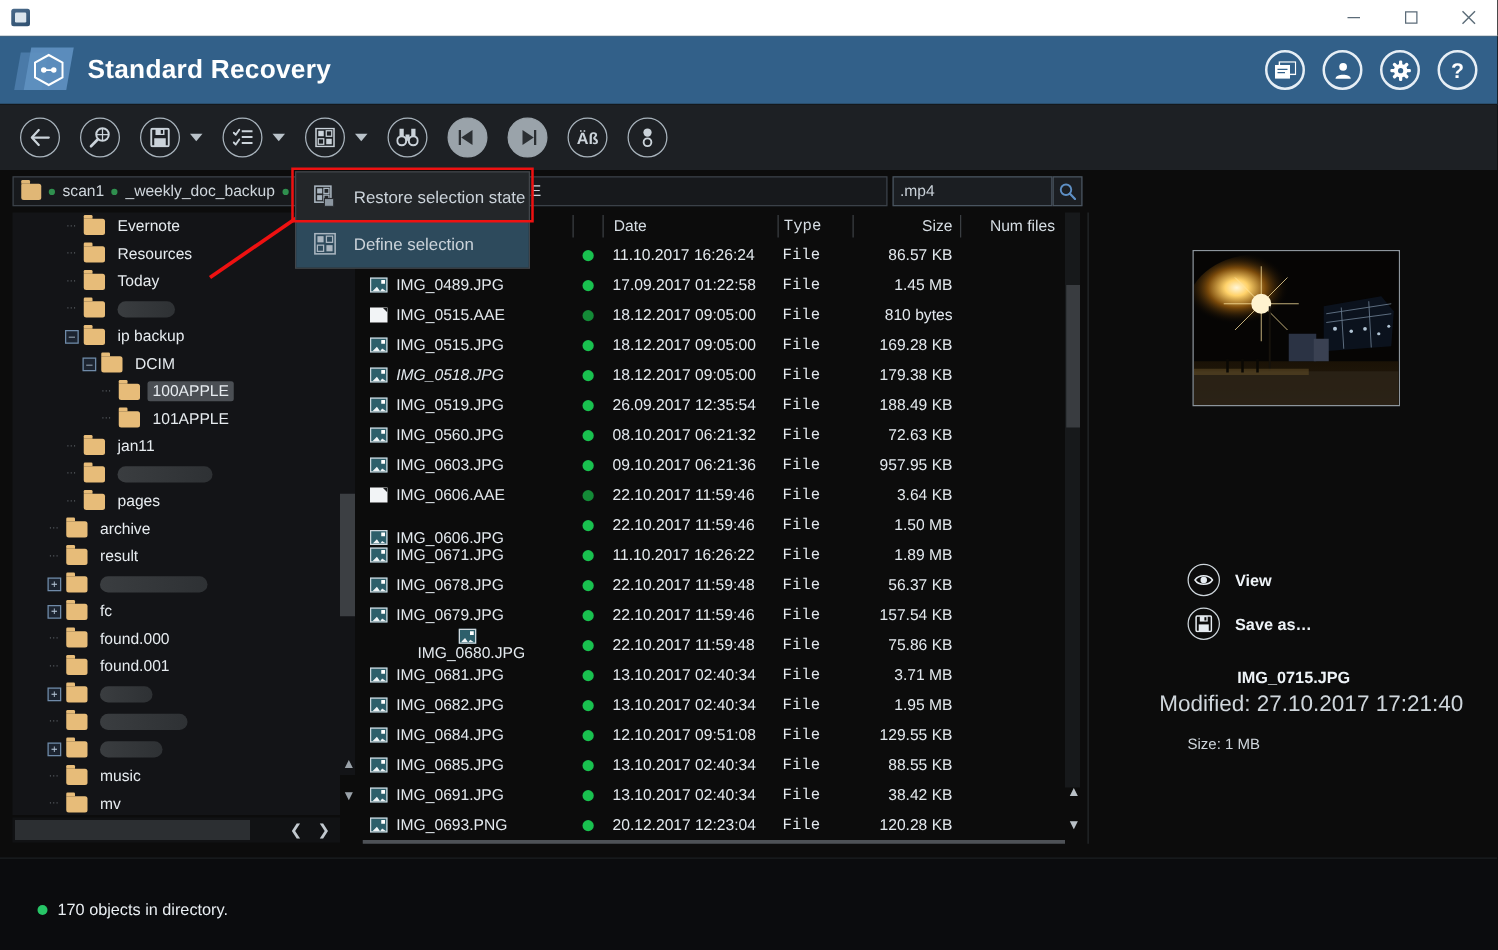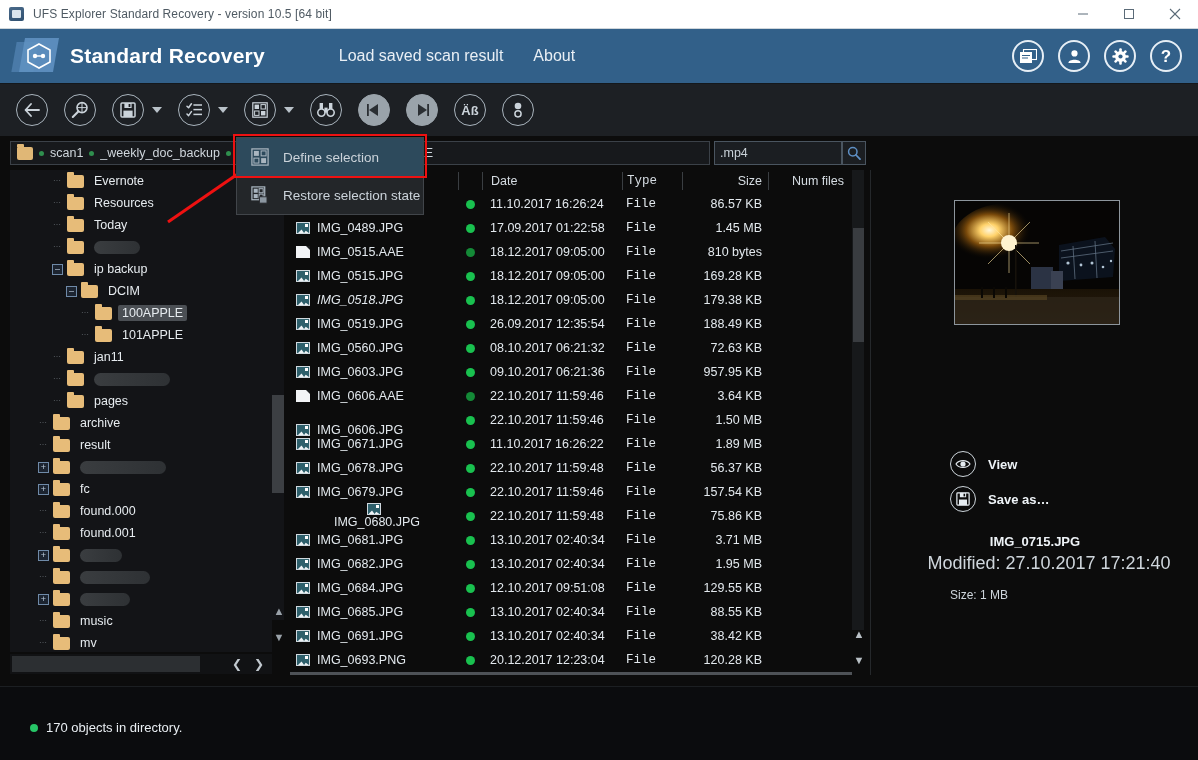--- a/index.html
+++ b/index.html
@@ -153,21 +153,20 @@
 </head>
 <body>
 
 <div id="app">
 
   <div class="titlebar">
     <div class="tb-icon">
       <div class="sq"></div>
         <div class="in"></div>
     </div>
-    <div class="tb-title">UFS Explorer Standard Recovery - version 10.5 [64 bit]</div>
     <div class="tb-btns">
       <div class="tb-btn">
         <svg width="12" height="12" viewBox="0 0 12 12">
             <line x1="1" y1="6" x2="11" y2="6" stroke="#5b6b78" stroke-width="1"></line>
           </svg>
       </div>
       <div class="tb-btn">
         <svg width="12" height="12" viewBox="0 0 12 12">
             <rect x="1.5" y="1.5" width="9" height="9" fill="none" stroke="#5b6b78" stroke-width="1"></rect>
           </svg>
@@ -188,24 +187,20 @@
       <div class="hexwrap">
         <svg width="28" height="28" viewBox="0 0 28 28">
           <polygon points="14,2 25,8 25,20 14,26 3,20 3,8" fill="none" stroke="#ffffff" stroke-width="1.6"></polygon>
           <circle cx="10" cy="14" r="2.2" fill="#ffffff"></circle>
           <circle cx="18" cy="14" r="2.2" fill="#ffffff"></circle>
           <line x1="10" y1="14" x2="18" y2="14" stroke="#ffffff" stroke-width="1.4"></line>
         </svg>
       </div>
     </div>
     <div class="brand-title">Standard Recovery</div>
-    <div class="hnav">
-      <a href="#">Load saved scan result</a>
-      <a href="#">About</a>
-    </div>
     <div class="hicons">
       <div class="hic">
         <svg width="17" height="14" viewBox="0 0 17 14">
           <rect x="3.5" y="0.5" width="13" height="10" fill="none" stroke="#fff" stroke-width="1.1"></rect>
           <rect x="0.5" y="3.5" width="11" height="10" fill="#fff" stroke="#fff" stroke-width="1"></rect>
           <line x1="2" y1="6.5" x2="10" y2="6.5" stroke="#326089" stroke-width="1"></line>
           <line x1="2" y1="9" x2="8" y2="9" stroke="#326089" stroke-width="1"></line>
         </svg>
       </div>
       <div class="hic">
@@ -812,41 +807,41 @@
       </div>
       <div class="lab">Save as…</div>
     </div>
   </div>
 
   <svg class="arrow-svg" width="120" height="80" viewBox="0 0 120 80">
     <line x1="108" y1="10" x2="18" y2="72" stroke="#ee1111" stroke-width="3"></line>
     <polygon points="112,4 99,16 107,22" fill="#ee1111"></polygon>
   </svg>
   <div class="ctxmenu">
-    <div class="ctx-item hl">
-      <svg width="18" height="18" viewBox="0 0 16 16">
-        <rect x="0.8" y="0.8" width="14.4" height="14.4" fill="none" stroke="#aab6c0" stroke-width="1.1"></rect>
-        <rect x="2.6" y="2.6" width="4.4" height="4.4" fill="#aab6c0"></rect>
-        <rect x="9" y="9" width="4.4" height="4.4" fill="#aab6c0"></rect>
-        <rect x="9" y="2.6" width="4.4" height="4.4" fill="none" stroke="#aab6c0" stroke-width="0.9"></rect>
-        <rect x="2.6" y="9" width="4.4" height="4.4" fill="none" stroke="#aab6c0" stroke-width="0.9"></rect>
-      </svg>
-      <span>Define selection</span>
-    </div>
     <div class="ctx-item">
       <svg width="18" height="18" viewBox="0 0 16 16">
         <rect x="0.8" y="0.8" width="11.4" height="11.4" fill="none" stroke="#aab6c0" stroke-width="1.1"></rect>
         <rect x="2.4" y="2.4" width="3.6" height="3.6" fill="#aab6c0"></rect>
         <rect x="7.2" y="7.2" width="3.6" height="3.6" fill="none" stroke="#aab6c0" stroke-width="0.9"></rect>
         <rect x="7.2" y="2.4" width="3.6" height="3.6" fill="none" stroke="#aab6c0" stroke-width="0.9"></rect>
         <rect x="2.4" y="7.2" width="3.6" height="3.6" fill="#aab6c0"></rect>
         <rect x="7.6" y="9.6" width="6.6" height="5.6" fill="#8c97a1" stroke="#2a2d31" stroke-width="0.8"></rect>
       </svg>
       <span>Restore selection state</span>
     </div>
+    <div class="ctx-item hl">
+      <svg width="18" height="18" viewBox="0 0 16 16">
+        <rect x="0.8" y="0.8" width="14.4" height="14.4" fill="none" stroke="#aab6c0" stroke-width="1.1"></rect>
+        <rect x="2.6" y="2.6" width="4.4" height="4.4" fill="#aab6c0"></rect>
+        <rect x="9" y="9" width="4.4" height="4.4" fill="#aab6c0"></rect>
+        <rect x="9" y="2.6" width="4.4" height="4.4" fill="none" stroke="#aab6c0" stroke-width="0.9"></rect>
+        <rect x="2.6" y="9" width="4.4" height="4.4" fill="none" stroke="#aab6c0" stroke-width="0.9"></rect>
+      </svg>
+      <span>Define selection</span>
+    </div>
   </div>
   <div class="ctx-hlbox"></div>
 
   <div class="statusbar"></div>
   <div class="st-dot"></div>
   <div class="st-text">170 objects in directory.</div>
 
 </div>
 
 </body></html>

